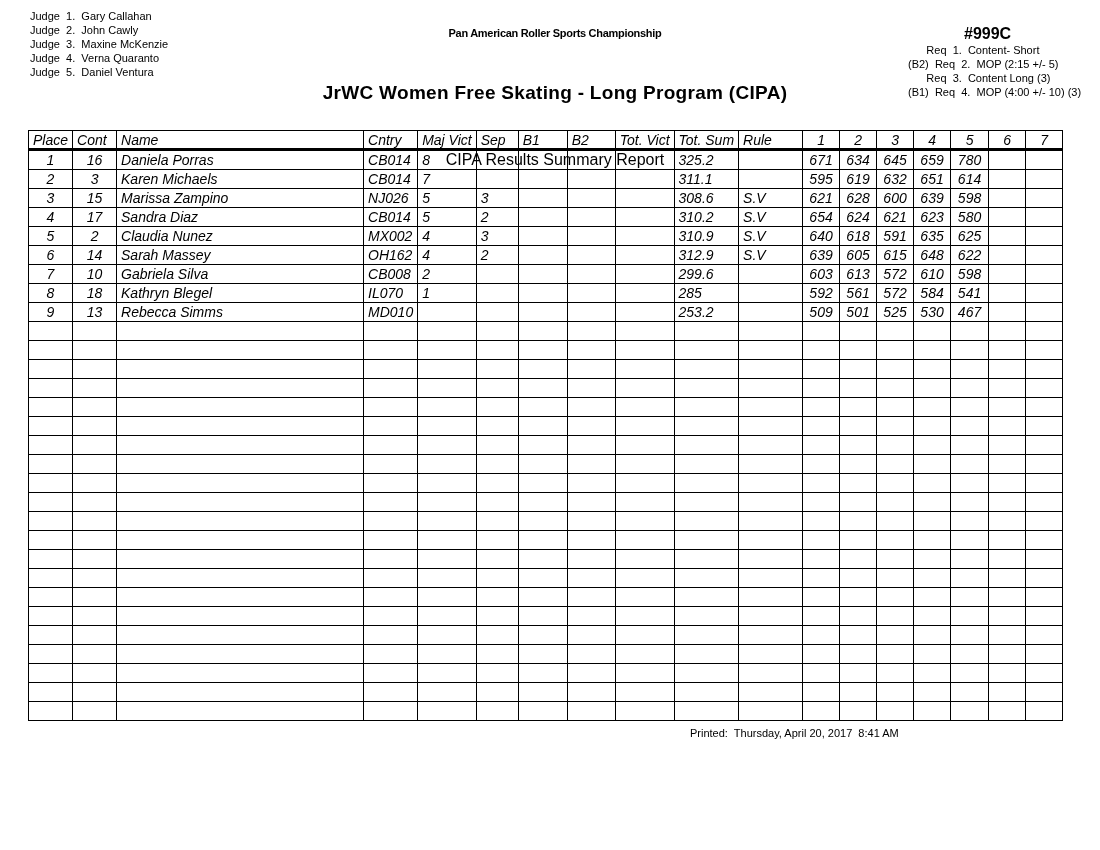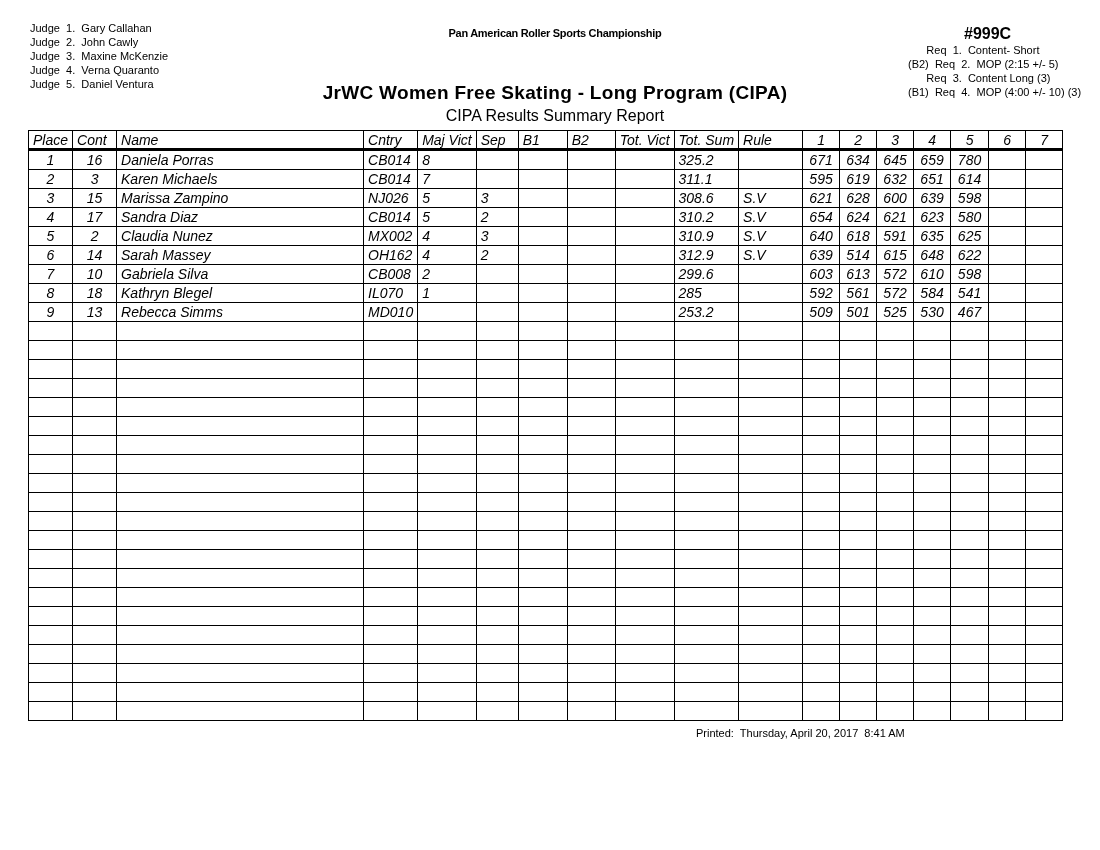--- a/index.html
+++ b/index.html
@@ -1,33 +1,33 @@
 <!DOCTYPE html>
 <html><head>
 <meta charset="utf-8">
 <style>
   html, body { margin:0; padding:0; background:#fff; }
   body { width:1100px; height:850px; position:relative; overflow:hidden; font-family:"Liberation Sans", sans-serif; color:#000; }
-  .judges { position:absolute; left:30px; top:21px; font-size:11px; line-height:14px; }
+  .judges { position:absolute; left:30px; top:9px; font-size:11px; line-height:14px; }
   .judges div { white-space:pre; }
   .center-head { position:absolute; left:280px; width:550px; top:22px; text-align:center; }
   .event-title { font-size:11px; font-weight:bold; line-height:22px; letter-spacing:-0.3px; }
   .venue { font-size:14px; line-height:16px; }
   .program { font-size:19px; font-weight:bold; line-height:26px; letter-spacing:0.3px;margin-top:36px; }
-  .report { font-size:16px; line-height:20px; }
+  .report { font-size:16px; line-height:20px;margin-top:44px; }
   .code { position:absolute; left:964px; top:25px; font-size:16px; font-weight:bold; }
   .reqs { position:absolute; left:908px; top:43px; font-size:11px; line-height:14px; }
   .reqs div { white-space:pre; }
   table.grid { position:absolute; left:28px; top:130px; border-collapse:collapse; table-layout:fixed; font-size:14px;font-style:italic; }
   table.grid th, table.grid td { border:1px solid #000; height:18px; padding:0 4px; white-space:nowrap; overflow:hidden; font-weight:normal; }
   table.grid th { text-align:left; border-bottom:3px solid #000; height:17px; }
   th.num { text-align:center !important; }
   td.c { text-align:center; }
   td.ind { padding-left:12px; }
-  .printed { position:absolute; left:690px; top:727px; font-size:11px; white-space:pre;margin-left:6px; }
+  .printed { position:absolute; left:690px; top:727px; font-size:11px; white-space:pre; }
 </style>
 </head>
 <body>
 
 <div class="judges">
   <div>Judge  1.  Gary Callahan</div>
   <div>Judge  2.  John Cawly</div>
   <div>Judge  3.  Maxine McKenzie</div>
   <div>Judge  4.  Verna Quaranto</div>
   <div>Judge  5.  Daniel Ventura</div>
@@ -198,21 +198,21 @@
         <td>Sarah Massey</td>
         <td>OH162</td>
         <td class="ind">4</td>
         <td class="ind">2</td>
         <td></td>
         <td></td>
         <td></td>
         <td class="ind">312.9</td>
         <td class="ind">S.V</td>
         <td class="c">639</td>
-        <td class="c">514</td>
+        <td class="c">605</td>
         <td class="c">615</td>
         <td class="c">648</td>
         <td class="c">622</td>
         <td class="c"></td>
         <td class="c"></td>
       </tr>
       <tr>
         <td class="c">7</td>
         <td class="c">10</td>
         <td>Gabriela Silva</td>

